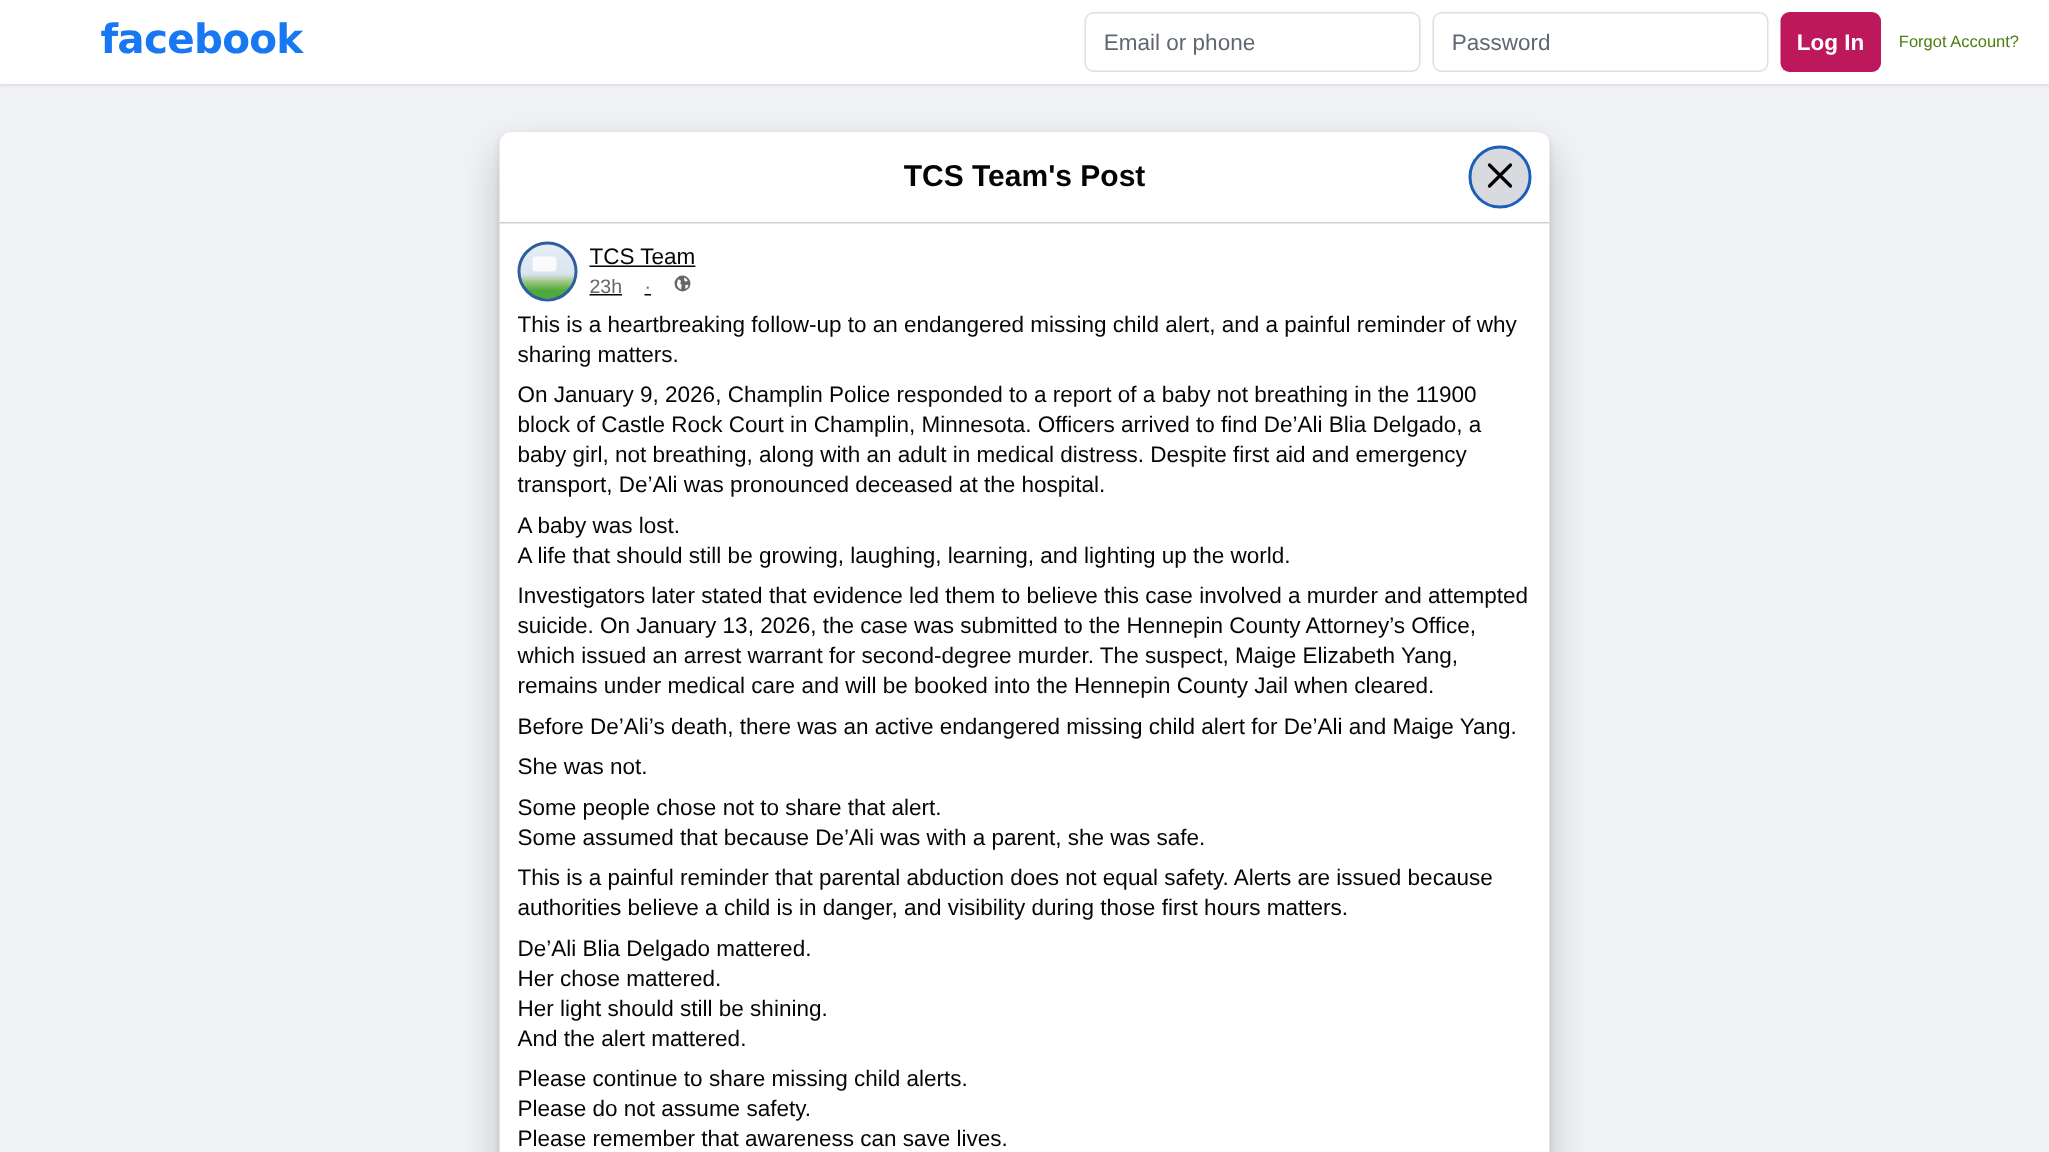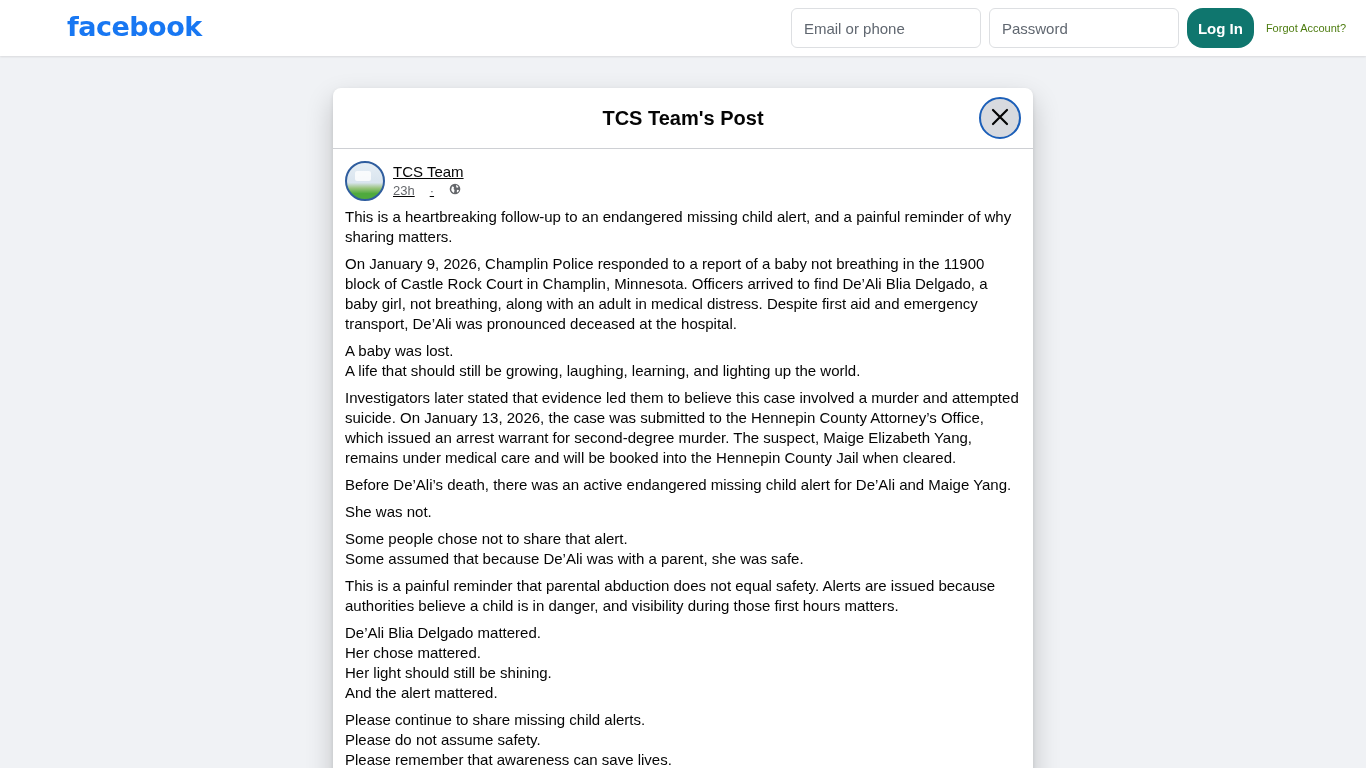--- a/index.html
+++ b/index.html
@@ -2,23 +2,23 @@
 <html><head>
   <meta charset="utf-8">
   <style>
     * { box-sizing: border-box; margin: 0; padding: 0; }
     html, body { width: 1366px; height: 768px; overflow: hidden; }
     body { background: #f0f2f5; font-family: "Liberation Sans", "DejaVu Sans", sans-serif; color: #050505; position: relative; }
 
     .topbar { position: absolute; left: 0; top: 0; width: 1366px; height: 56px; background: #ffffff; box-shadow: 0 1px 2px rgba(0,0,0,0.1); }
     .logo { position: absolute; left: 32px; top: 11px; font-size: 27px; font-weight: 700; color: #1877f2; letter-spacing: -0.5px; font-family: "DejaVu Sans", "Liberation Sans", sans-serif; margin-left: 35px; }
     .login { position: absolute; right: 20px; top: 8px; display: flex; align-items: center; }
-    .field { width: 190px; height: 40px; border: 1px solid #dddfe2; border-radius: 6px; background: #fff; font-size: 15px; padding: 0 12px; color: #606770; font-family: "Liberation Sans", sans-serif; margin-right: 8px; }
+    .field { width: 224px; height: 40px; border: 1px solid #dddfe2; border-radius: 6px; background: #fff; font-size: 15px; padding: 0 12px; color: #606770; font-family: "Liberation Sans", sans-serif; margin-right: 8px; }
     .field::placeholder { color: #606770; }
-    .btn-login { height: 40px; padding: 0 11px; background: #0f766e; color: #fff; border: none; border-radius: 16px; font-size: 15px; font-weight: 700; font-family: "Liberation Sans", sans-serif; margin-left: 0px; }
+    .btn-login { height: 40px; padding: 0 11px; background: #be185d; color: #fff; border: none; border-radius: 6px; font-size: 15px; font-weight: 700; font-family: "Liberation Sans", sans-serif; margin-left: 0px; }
     .forgot { color: #4d7c0f; font-size: 11px; margin-left: 12px; text-decoration: none; }
 
     .modal { position: absolute; left: 333px; top: 88px; width: 700px; height: 700px; background: #fff; border-radius: 8px; box-shadow: 0 12px 28px rgba(0,0,0,0.2), 0 2px 4px rgba(0,0,0,0.1); }
     .modal-header { height: 61px; border-bottom: 1px solid #ced0d4; position: relative; display: flex; align-items: center; justify-content: center; text-align: right; }
     .modal-title { font-size: 20px; font-weight: 700; color: #050505; }
     .close-btn { position: absolute; right: 12px; top: 9px; width: 42px; height: 42px; border-radius: 50%; background: #d8dadf; border: 2px solid #1c5fb8; display: flex; align-items: center; justify-content: center; }
 
     .post-head { display: flex; align-items: center; padding: 12px 12px 0 12px; text-decoration: underline; }
     .avatar { width: 40px; height: 40px; border-radius: 50%; border: 2px solid #2f5d9e; background: linear-gradient(180deg, #e6eef5 0%, #d9e4ee 55%, #9ac47d 70%, #4faa3d 85%); overflow: hidden; position: relative; }
     .avatar .a-shape { position: absolute; left: 8px; top: 8px; width: 16px; height: 10px; background: #ffffff; opacity: 0.8; border-radius: 2px; }

